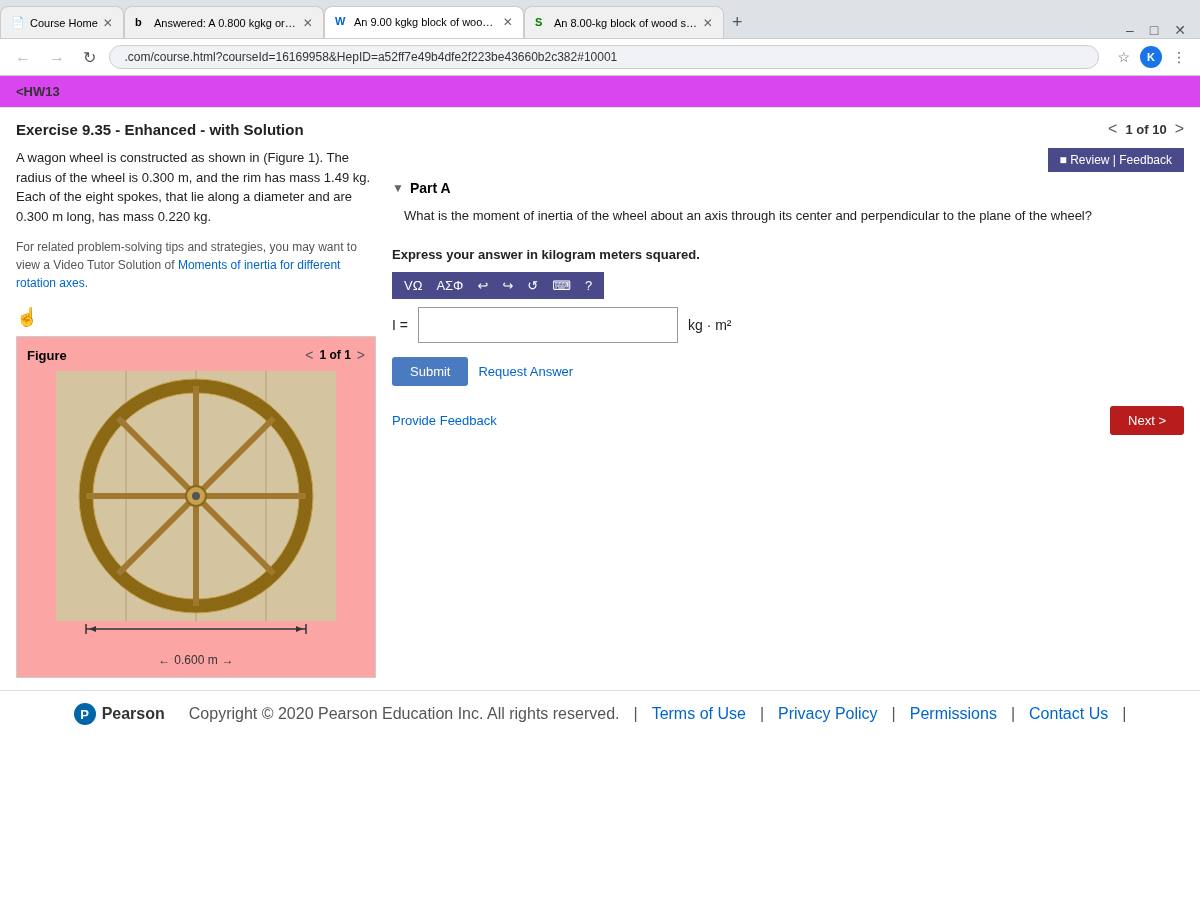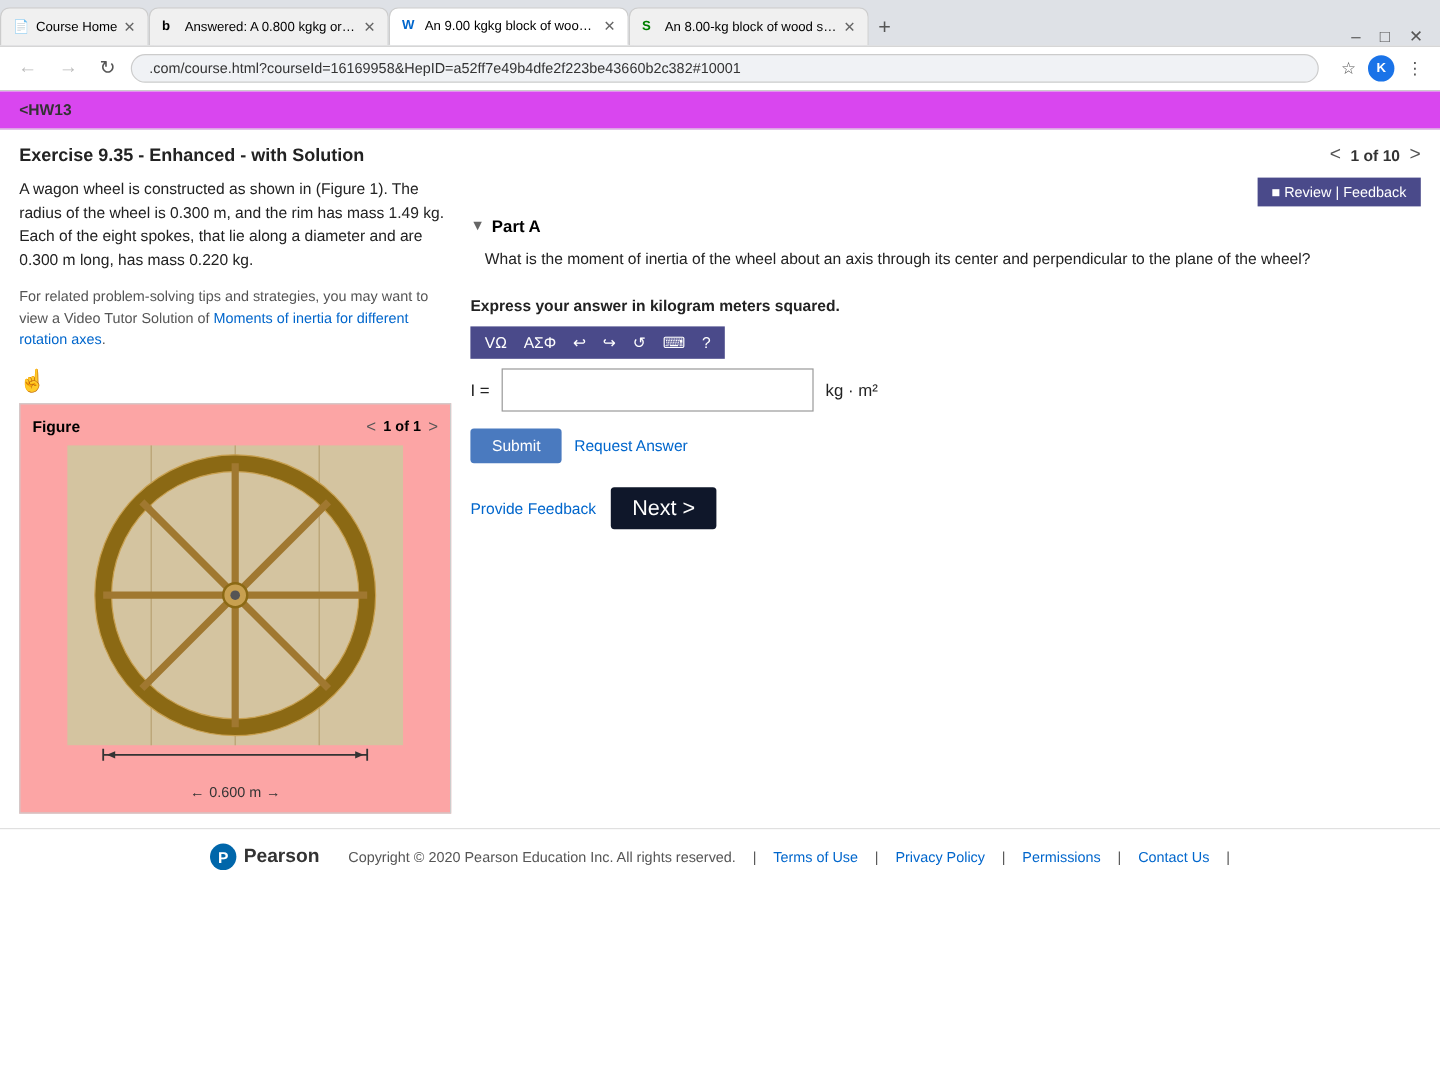--- a/index.html
+++ b/index.html
@@ -288,36 +288,36 @@
     }
     .request-link {
       color: #0066cc;
       font-size: 13px;
       text-decoration: none;
       cursor: pointer;
     }
 
     .feedback-row {
       display: flex;
+      justify-content: space-between;
       align-items: center;
       margin-top: 20px;
-      gap: 12px;
     }
     .feedback-link {
       color: #0066cc;
       font-size: 13px;
       text-decoration: none;
       cursor: pointer;
     }
     .next-btn {
-      background: #0f172a;
+      background: #b91c1c;
       color: #fff;
       border: none;
       padding: 7px 18px;
-      font-size: 18px;
+      font-size: 13px;
       cursor: pointer;
       border-radius: 3px;
     }
 
     
     .page-footer {
       background: #fff;
       border-top: 1px solid #e0e0e0;
       padding: 12px 16px;
       display: flex;
@@ -341,21 +341,21 @@
       border-radius: 50%;
       display: flex;
       align-items: center;
       justify-content: center;
       font-size: 13px;
       font-weight: bold;
     }
     .footer-links {
       display: flex;
       gap: 14px;
-      font-size: 12px;
+      font-size: 16px;
       color: #555;
       margin-left: 12px;
     }
     .footer-links a { color: #0066cc; text-decoration: none; }
     .footer-links span { color: #555; }
 
     
     .win-controls {
       display: flex;
       gap: 4px;

